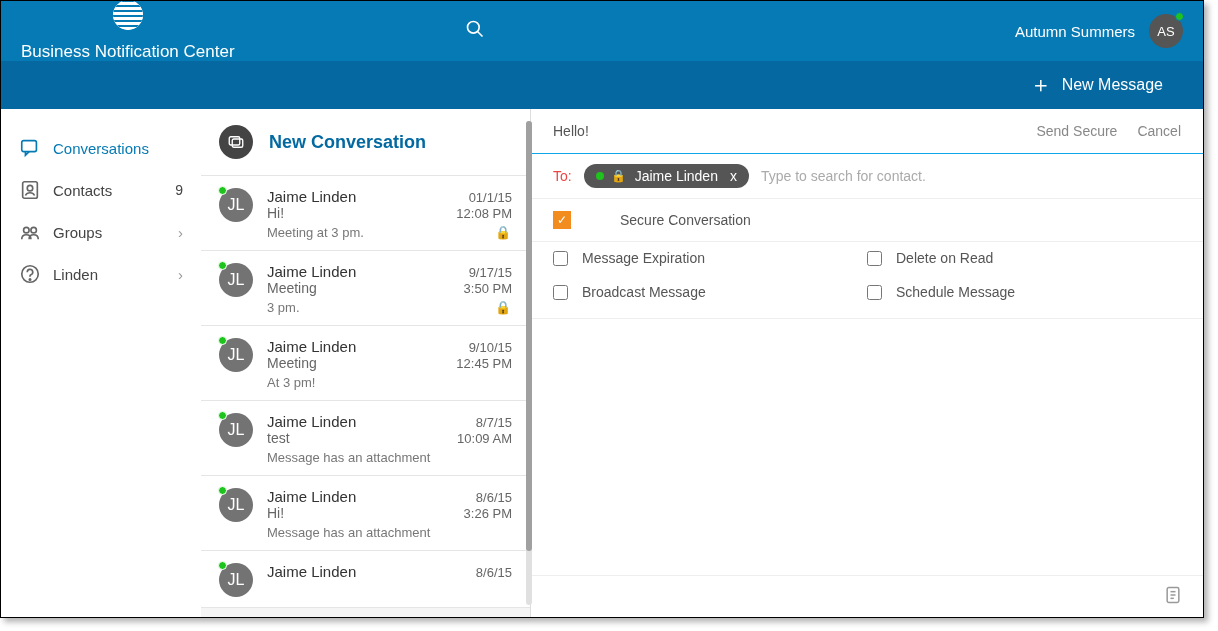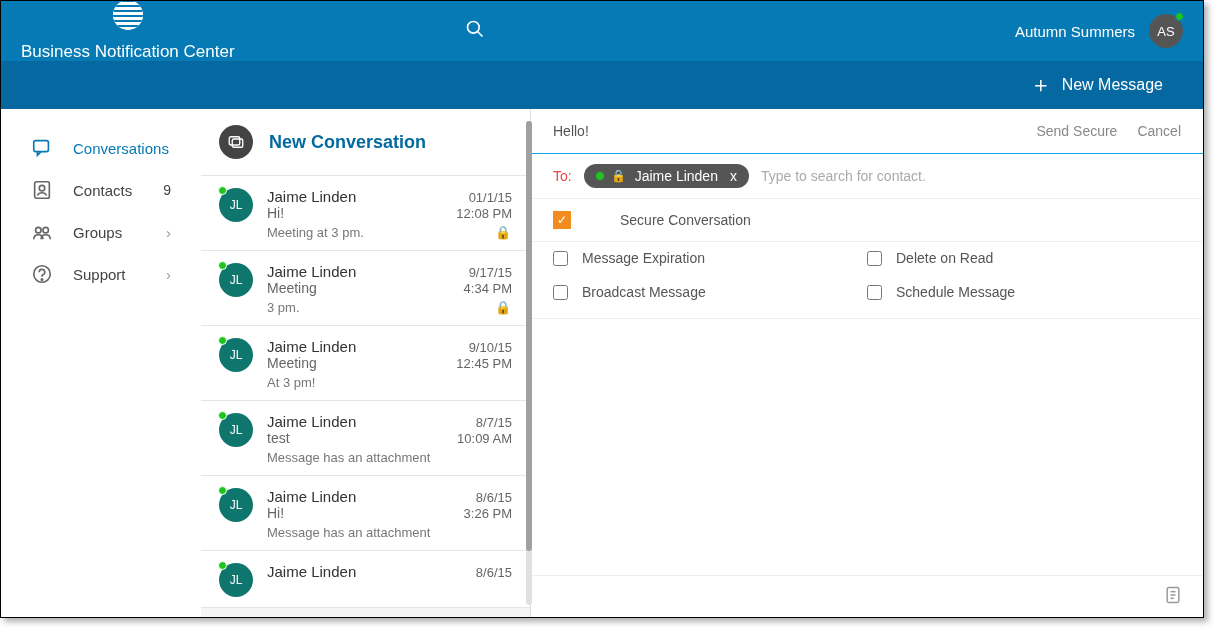--- a/index.html
+++ b/index.html
@@ -18,38 +18,38 @@
   .user-name { font-size:15px; }
   .avatar { width:34px; height:34px; border-radius:50%; background:#555; color:#fff; display:flex; align-items:center; justify-content:center; font-size:13px; position:relative; }
   .status-dot { width:9px; height:9px; border-radius:50%; background:#1ec31e; position:absolute; top:-2px; right:-1px; border:1px solid #067ab4; }
   .header-sub { background:#0568a0; height:48px; display:flex; align-items:center; justify-content:flex-end; padding:0 40px; color:#fff; font-size:16px; font-weight:500; }
   .new-msg { display:flex; align-items:center; gap:10px; cursor:pointer; }
   .plus-icon { font-size:22px; font-weight:300; }
   
   .body { display:flex; height:calc(100% - 108px); }
   
   .sidebar { width:200px; padding:18px 0; }
-  .sidebar-item { display:flex; align-items:center; padding:10px 30px; font-size:15px; cursor:pointer; color:#444; gap:20px; }
+  .sidebar-item { display:flex; align-items:center; padding:10px 18px; font-size:15px; cursor:pointer; color:#444; gap:12px; }
   .sidebar-item.active { color:#067ab4; font-weight:500; }
   .sidebar-icon { width:22px; display:flex; align-items:center; justify-content:center; }
   .sidebar-label { flex:1; }
   .sidebar-count { font-size:14px; color:#444; }
   .chevron { color:#999; }
   
   .convo-list { width:330px; background:#f5f5f5; position:relative; display:flex; flex-direction:column; border-right:1px solid #ddd; }
   .scrollbar-mock { position:absolute; right:-4px; top:0; bottom:0; width:10px; }
   .scroll-track { position:absolute; left:2px; top:12px; bottom:12px; width:6px; background:#e0e0e0; border-radius:3px; }
   .scroll-thumb { position:absolute; left:2px; top:12px; width:6px; height:430px; background:#a0a0a0; border-radius:3px; }
   .convo-header { display:flex; align-items:center; gap:16px; padding:16px 18px; background:#fff; border-bottom:1px solid #e5e5e5;}
   .convo-header .avatar { background:#444; }
   .convo-header-title { font-weight:600; font-size:18px; color:#0369a1; }
   .convo-item { padding:12px 18px 10px 18px; background:#fff; border-bottom:1px solid #e5e5e5; display:flex; gap:14px; cursor:pointer; }
   .avatar-wrap { position:relative; width:34px; }
   .avatar-wrap .status-dot { border:1px solid #fff; top:-2px; left:-1px; right:auto; }
-  .avatar-sm { width:34px; height:34px; border-radius:50%; background:#0f766e; color:#fff; display:flex; align-items:center; justify-content:center; font-size:12px; }
+  .avatar-sm { width:34px; height:34px; border-radius:50%; background:#737373; color:#fff; display:flex; align-items:center; justify-content:center; font-size:16px; }
   .convo-content { flex:1; min-width:0; }
   .convo-header-row { display:flex; justify-content:space-between; align-items:baseline; }
   .convo-name { font-size:15px; color:#333; }
   .convo-date { font-size:13px; color:#666; }
   .convo-sub-row { display:flex; justify-content:space-between; align-items:baseline; }
   .convo-subject { font-size:14px; color:#666; }
   .convo-time { font-size:13px; color:#666; }
   .convo-snippet { font-size:13px; color:#777; margin-top:4px; display:flex; align-items:center; justify-content:space-between; }
   .lock-small { color:#aaa; font-size:13px; }
   
@@ -146,21 +146,21 @@
         <span class="chevron">›</span>
       </div>
       <div class="sidebar-item">
         <span class="sidebar-icon">
           <svg width="22" height="22" viewBox="0 0 24 24" fill="none" stroke="#666" stroke-width="1.8">
               <circle cx="12" cy="12" r="9"></circle>
               <path d="M9 10a3 3 0 1 1 4 2.8c-.7.3-1 .8-1 1.5V15"></path>
               <circle cx="12" cy="18" r="0.8" fill="#666"></circle>
             </svg>
         </span>
-        <span class="sidebar-label">Support</span>
+        <span class="sidebar-label">Linden</span>
         <span class="chevron">›</span>
       </div>
     </div>
 
     <div class="convo-list">
       <div class="scrollbar-mock">
         <div class="scroll-track"></div>
         <div class="scroll-thumb"></div>
       </div>
 
@@ -200,21 +200,21 @@
       <span class="status-dot"></span>
       <div class="avatar-sm">JL</div>
     </div>
     <div class="convo-content">
       <div class="convo-header-row">
         <span class="convo-name">Jaime Linden</span>
         <span class="convo-date">9/17/15</span>
       </div>
       <div class="convo-sub-row">
         <span class="convo-subject">Meeting</span>
-        <span class="convo-time">4:34 PM</span>
+        <span class="convo-time">3:50 PM</span>
       </div>
       <div class="convo-snippet">
         <span>3 pm.</span>
         <span class="lock-small">🔒</span>
       </div>
     </div>
           </div>
           <div class="convo-item">
     <div class="avatar-wrap">
       <span class="status-dot"></span>

